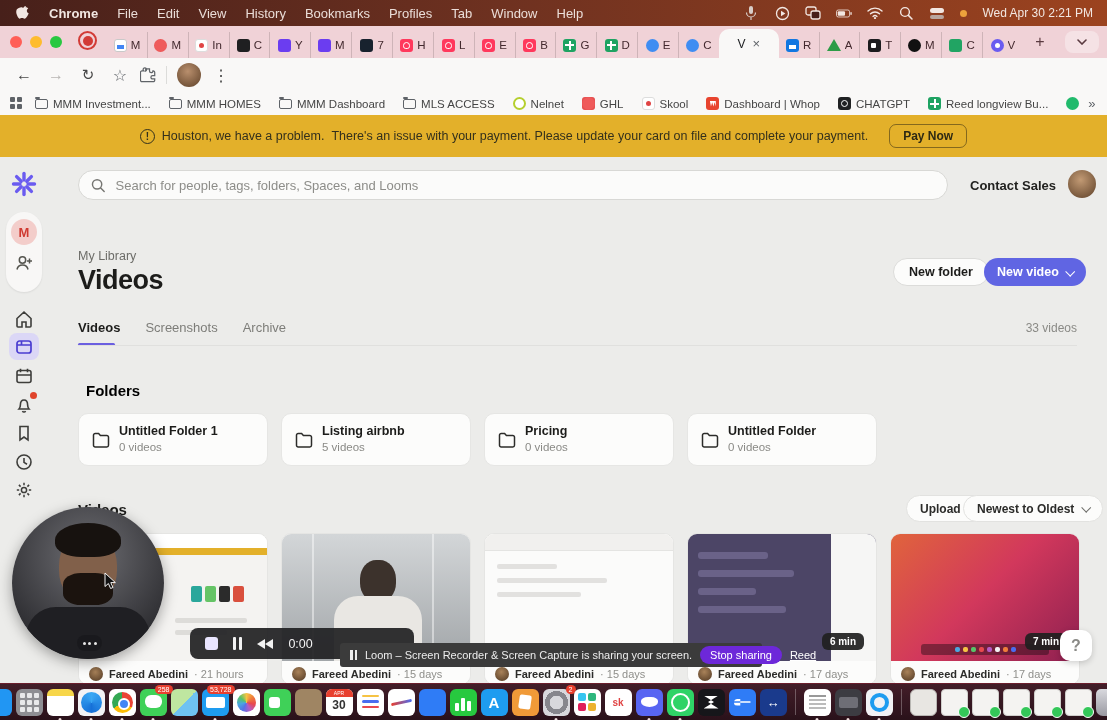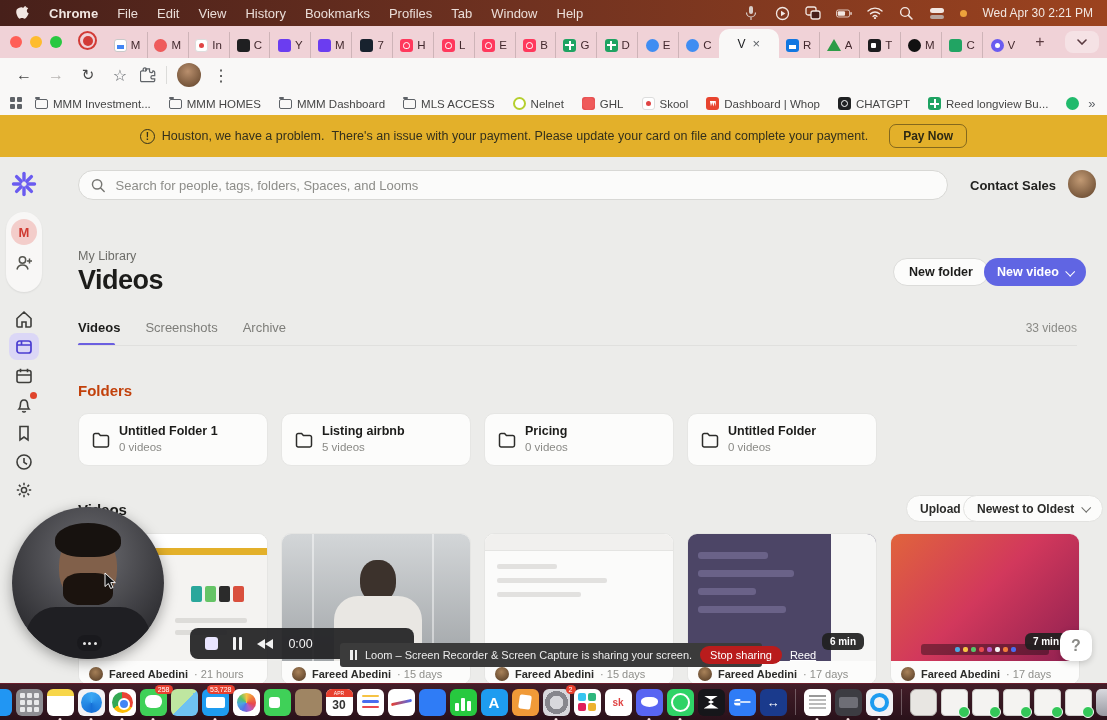--- a/index.html
+++ b/index.html
@@ -154,21 +154,21 @@
     transform:rotate(45deg) translateY(-1px);display:inline-block;}
 
   
   .lib-tabs{position:absolute;left:78px;top:163px;display:flex;gap:25px;font-size:13px;color:#7d7d79;}
   .lib-tab.on{color:#1c1c1a;font-weight:bold;}
   .tab-underline{position:absolute;left:78px;top:186px;width:37px;height:3px;border-radius:2px;background:#6b5fe0;}
   .tabs-border{position:absolute;left:78px;top:188px;width:999px;height:1px;background:#e0e0de;}
   .vid-count{position:absolute;left:977px;top:164px;width:100px;text-align:right;font-size:12px;color:#8a8a86;}
 
   
-  .folders-h{position:absolute;left:78px;top:225px;font-size:15px;font-weight:bold;color:#c2410c;}
+  .folders-h{position:absolute;left:86px;top:225px;font-size:15px;font-weight:bold;color:#000000;}
   .folder-row{position:absolute;left:78px;top:256px;display:flex;gap:13px;}
   .fcard{width:190px;height:53px;background:#fcfcfb;border:1px solid #e6e6e4;border-radius:10px;
     display:flex;align-items:center;gap:9px;padding:0 13px;box-sizing:border-box;}
   .fname{font-size:12.5px;font-weight:bold;color:#1c1c1a;line-height:1.35;}
   .fcount{font-size:11.5px;color:#8a8a86;line-height:1.35;}
 
   
   .videos-h{position:absolute;left:78px;top:344px;font-size:15px;font-weight:bold;color:#1c1c1a;}
   .sort-pill{position:absolute;top:338px;height:27px;background:#fcfcfb;border:1px solid #e2e2e0;border-radius:14px;
     display:flex;align-items:center;gap:8px;padding:0 13px;font-size:12px;font-weight:bold;color:#2c2c2a;box-sizing:border-box;}
@@ -228,21 +228,21 @@
   .p-pause span{width:3.2px;height:13px;background:#f2f2f2;border-radius:1px;}
   .p-rew{display:flex;}
   .p-rew i{width:0;height:0;border-top:5.5px solid transparent;border-bottom:5.5px solid transparent;border-right:8px solid #f2f2f2;}
   .p-time{color:#f4f4f4;font-size:12.5px;}
 
   .infobar{position:absolute;left:340px;top:643px;width:422px;height:24px;background:#3b3b3b;border-radius:3px;
     display:flex;align-items:center;gap:8px;padding:0 10px;box-sizing:border-box;z-index:32;
     font-size:11px;color:#ececec;white-space:nowrap;}
   .ib-ic{display:flex;gap:2px;}
   .ib-ic span{width:2.5px;height:10px;background:#ececec;}
-  .ib-stop{margin-left:auto;background:#b91c1c;border-radius:11px;padding:3px 10px;color:#fff;font-size:11px;}
+  .ib-stop{margin-left:auto;background:#6d28d9;border-radius:11px;padding:3px 10px;color:#fff;font-size:11px;}
   .ib-hide{text-decoration:underline;color:#fff;}
 
   .helpbtn{position:absolute;left:1060px;top:630px;width:32px;height:31px;background:#fff;border-radius:10px;
     box-shadow:0 2px 6px rgba(0,0,0,.18);display:flex;align-items:center;justify-content:center;
     font-size:16px;font-weight:bold;color:#8a8a86;z-index:33;}
 
   
   .dock{position:absolute;left:0;right:0;top:683px;height:37px;
     background:linear-gradient(180deg,rgba(70,32,44,.88),rgba(42,18,27,.92));
     border-top:1px solid rgba(160,40,60,.55);display:flex;align-items:center;justify-content:center;gap:4px;

